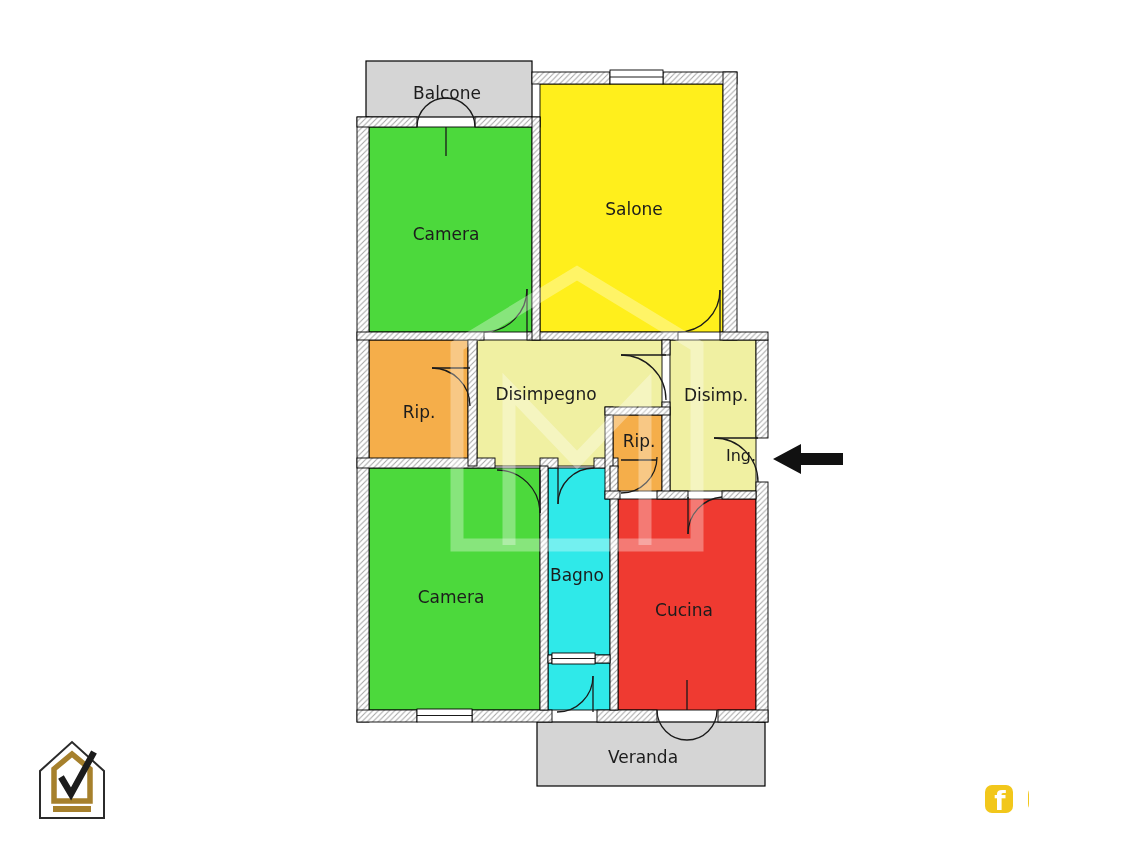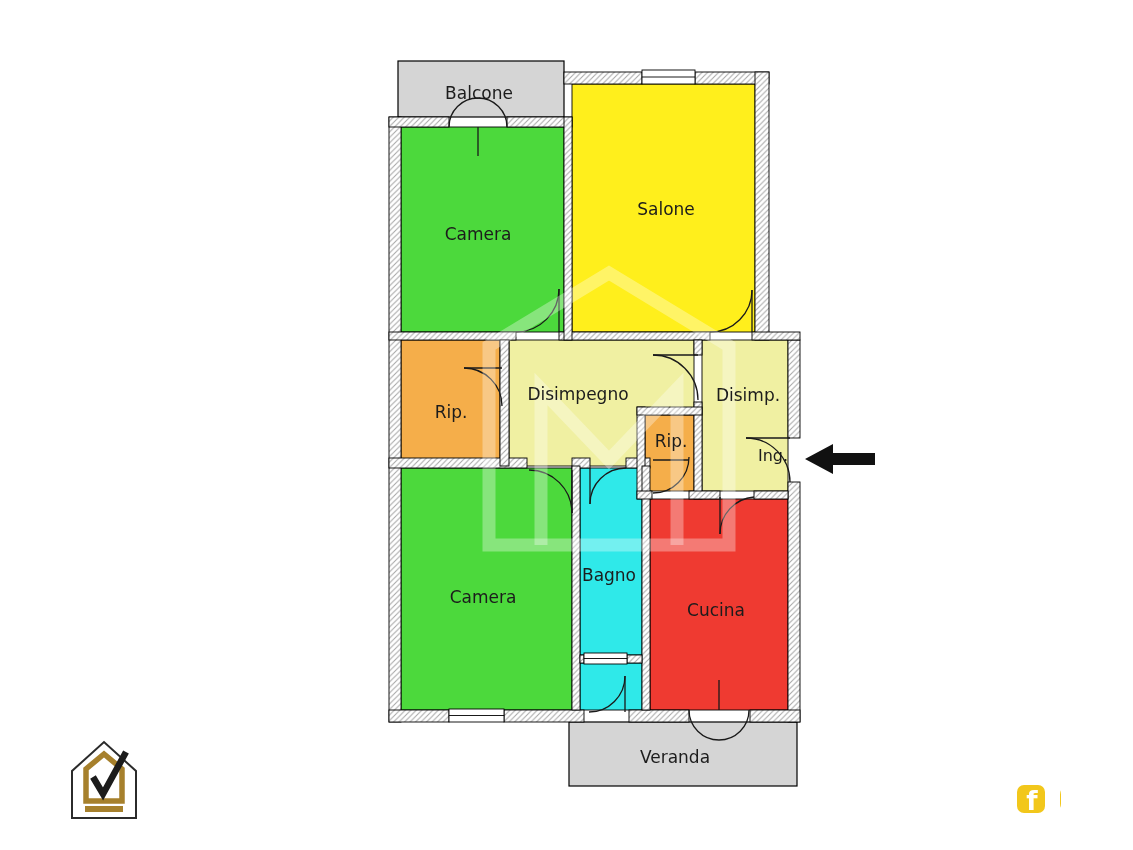--- a/index.html
+++ b/index.html
@@ -1,17 +1,17 @@
 <!DOCTYPE html>
 <html><head>
 <meta charset="utf-8">
 <style>
   html,body{margin:0;padding:0;background:#ffffff;}
   .stage{position:relative;width:1029px;height:850px;background:#ffffff;overflow:hidden;
-         font-family:"DejaVu Sans","Liberation Sans",sans-serif;margin-left:32px;}
+         font-family:"DejaVu Sans","Liberation Sans",sans-serif;}
   svg{display:block;}
   text.room-label{font-family:"DejaVu Sans","Liberation Sans",sans-serif;font-size:17px;fill:#1c1c1c;}
   text.room-label-small{font-family:"DejaVu Sans","Liberation Sans",sans-serif;font-size:16px;fill:#1c1c1c;}
   text.fb-f{font-family:"DejaVu Sans","Liberation Sans",sans-serif;font-size:26px;font-weight:bold;fill:#ffffff;}
 </style>
 </head>
 <body>
 
 <div class="stage">
 <svg width="1133" height="850" viewBox="0 0 1133 850">

